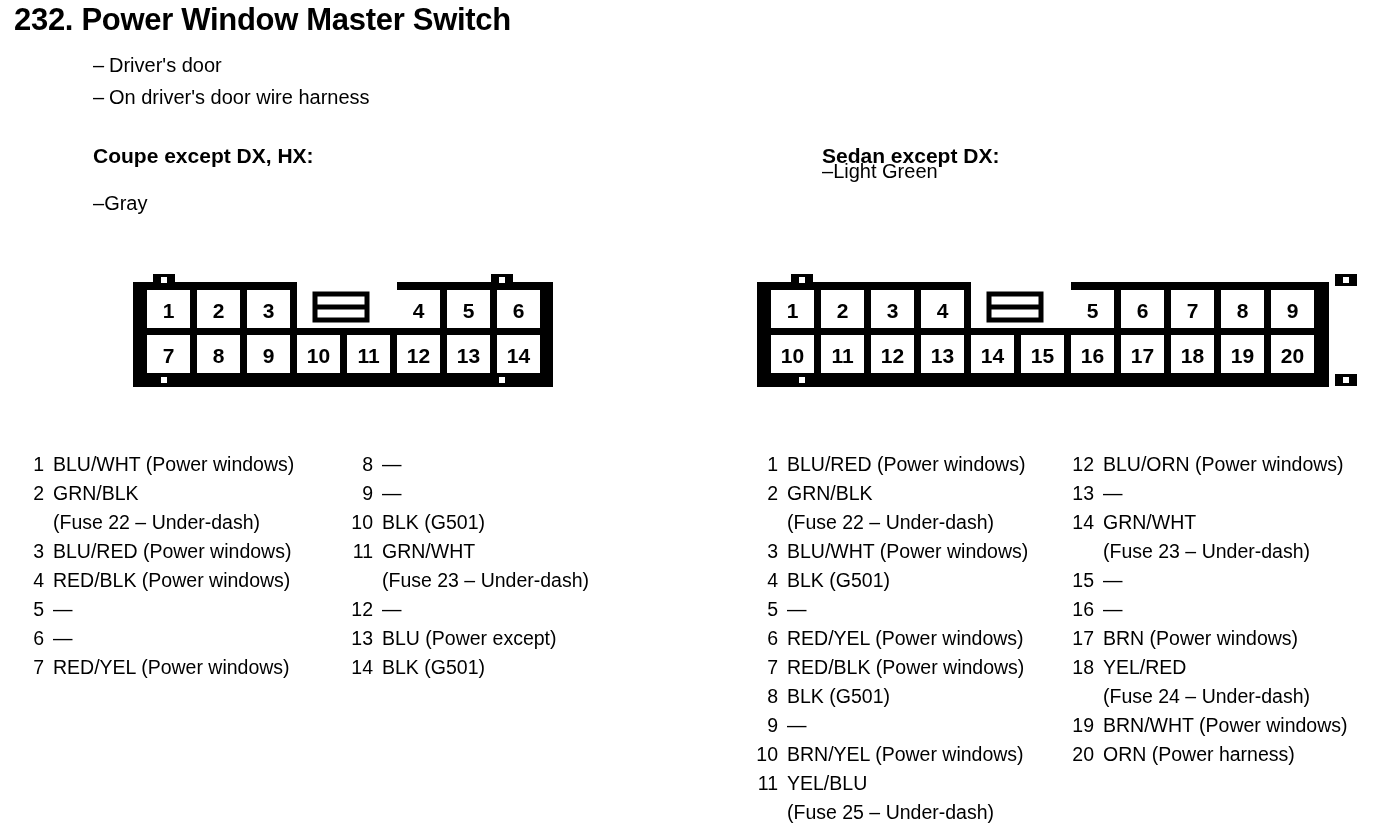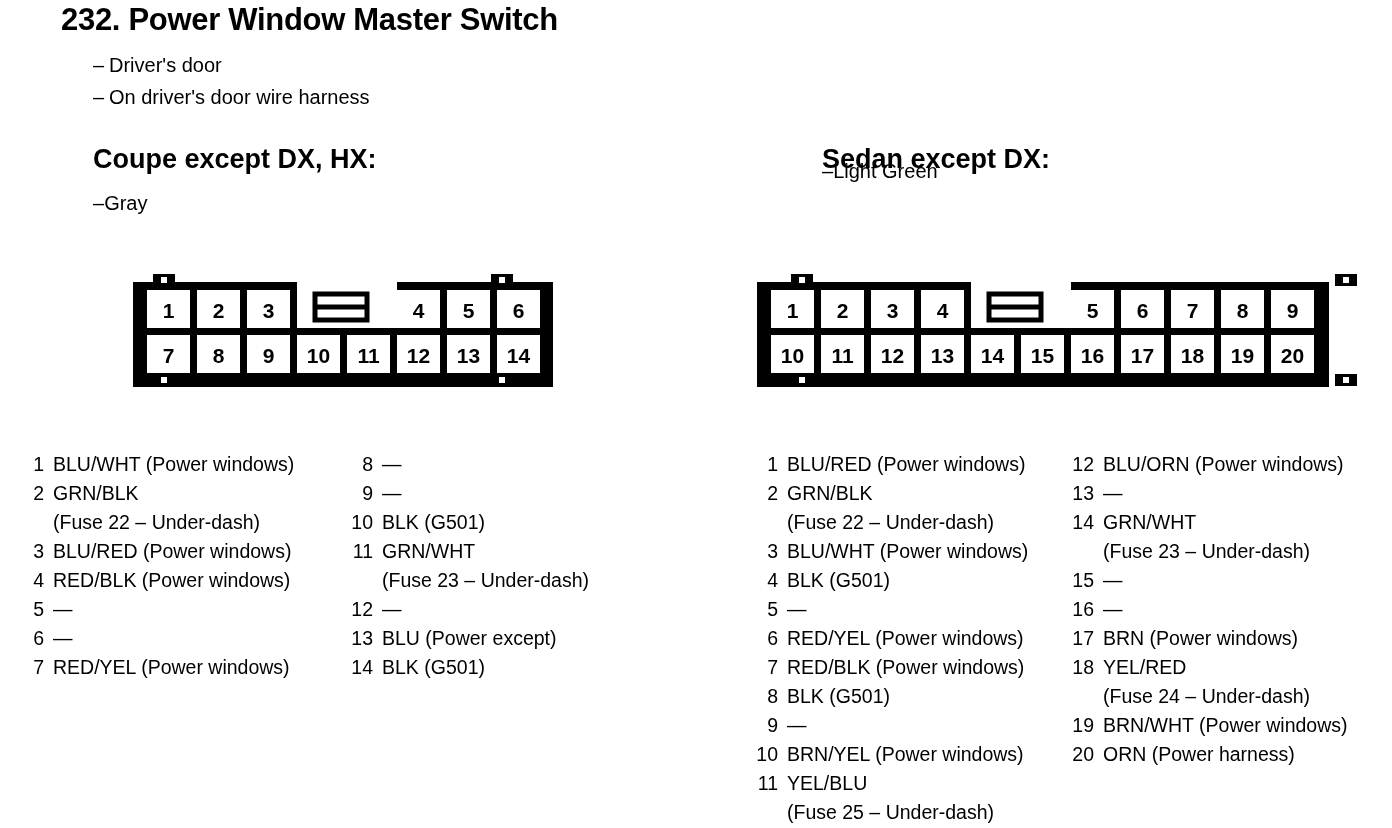--- a/index.html
+++ b/index.html
@@ -19,38 +19,37 @@
 
   
   #page-title {
     position: absolute;
     left: 14px;
     top: 2px;
     font-size: 31px;
     font-weight: bold;
     letter-spacing: -0.3px;
     white-space: nowrap;
-    margin-left: 47px;
   }
   .bullet-line {
     position: absolute;
     font-size: 20px;
     white-space: nowrap;
   }
   .bullet-line .dash {
     display: inline-block;
     width: 16px;
   }
   #note-1 { left: 93px; top: 54px; }
   #note-2 { left: 93px; top: 86px; }
 
   
   .section-head {
     position: absolute;
-    font-size: 27px;
+    font-size: 21px;
     font-weight: bold;
     white-space: nowrap;
   }
   .section-sub {
     position: absolute;
     font-size: 20px;
     white-space: nowrap;
   }
   #coupe-head { left: 93px; top: 144px; }
   #coupe-sub  { left: 93px; top: 176px; margin-top: 16px; }

